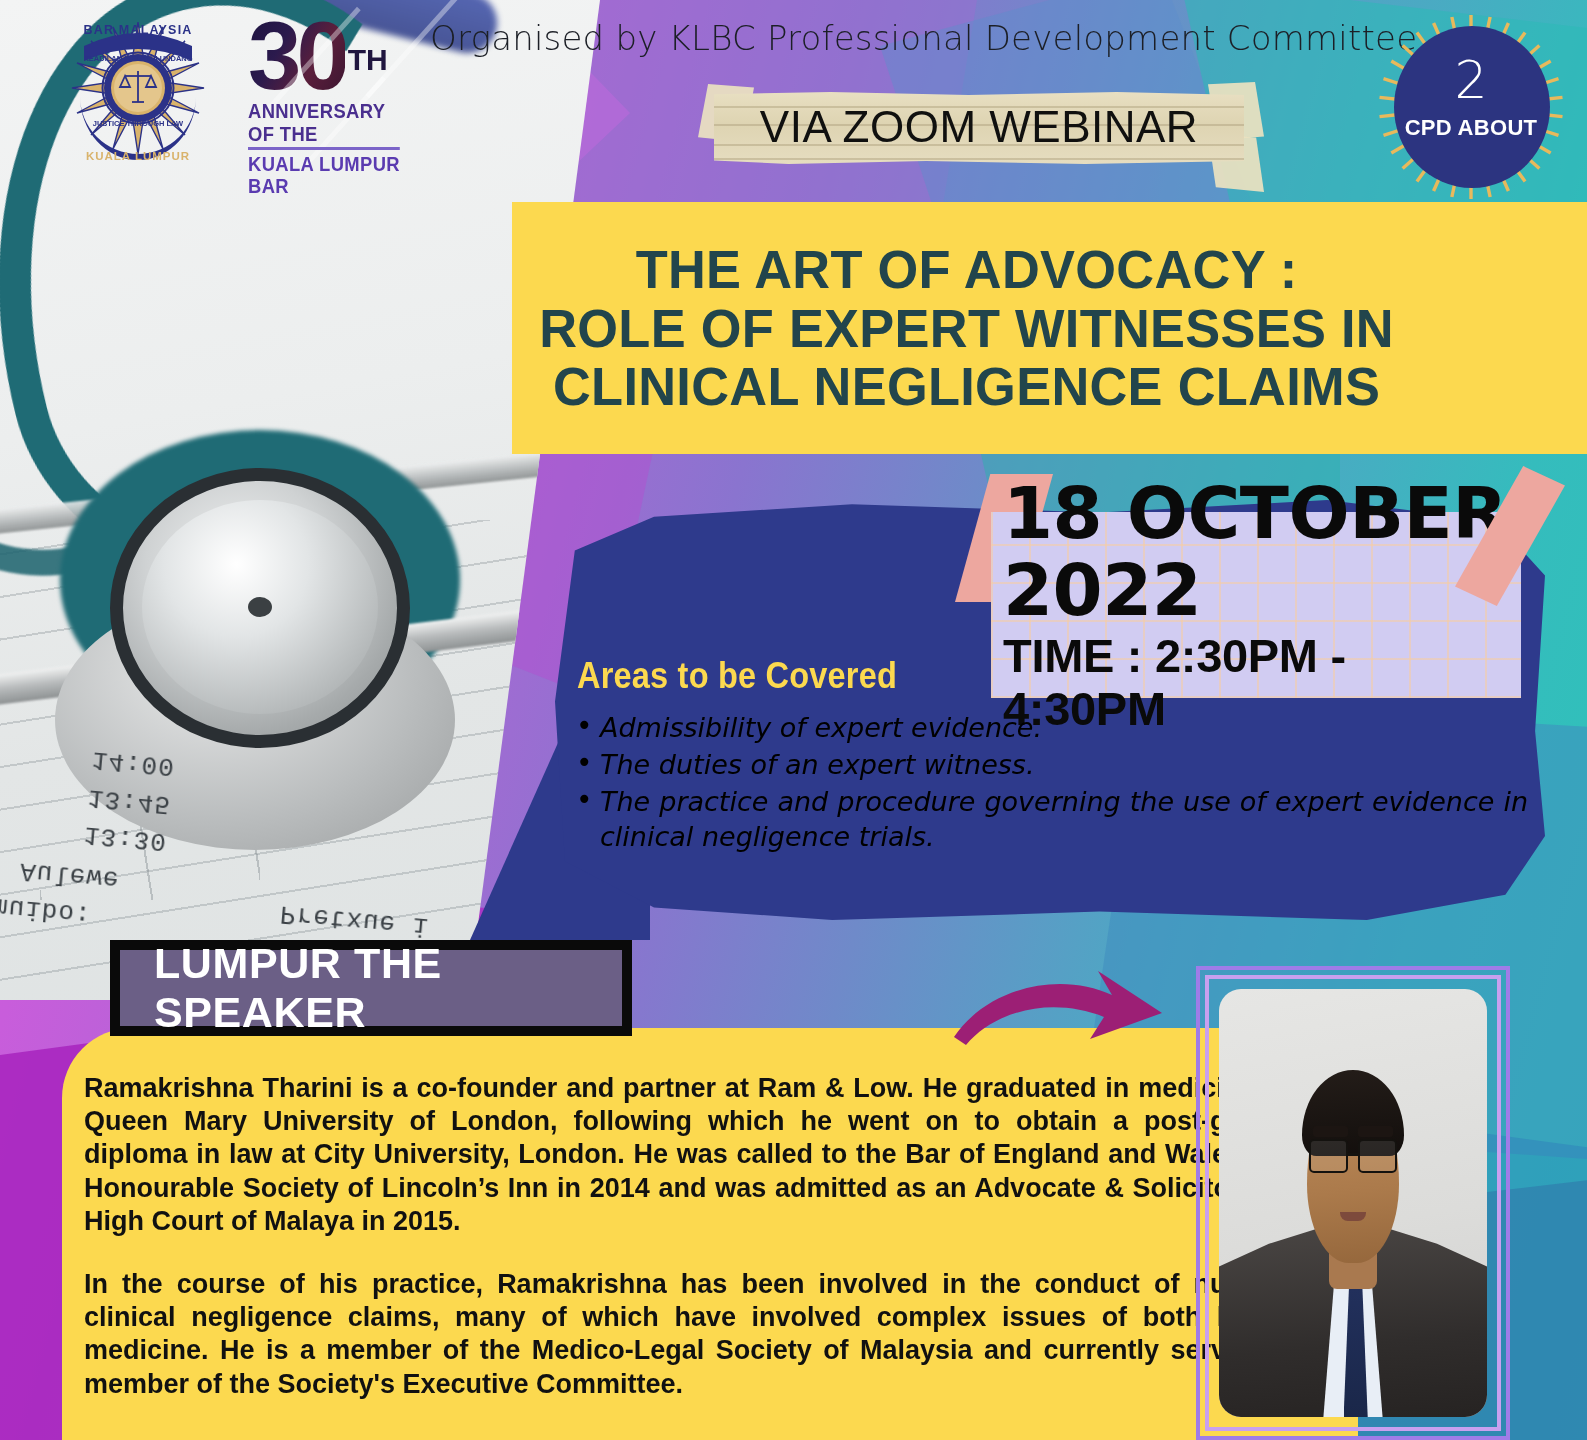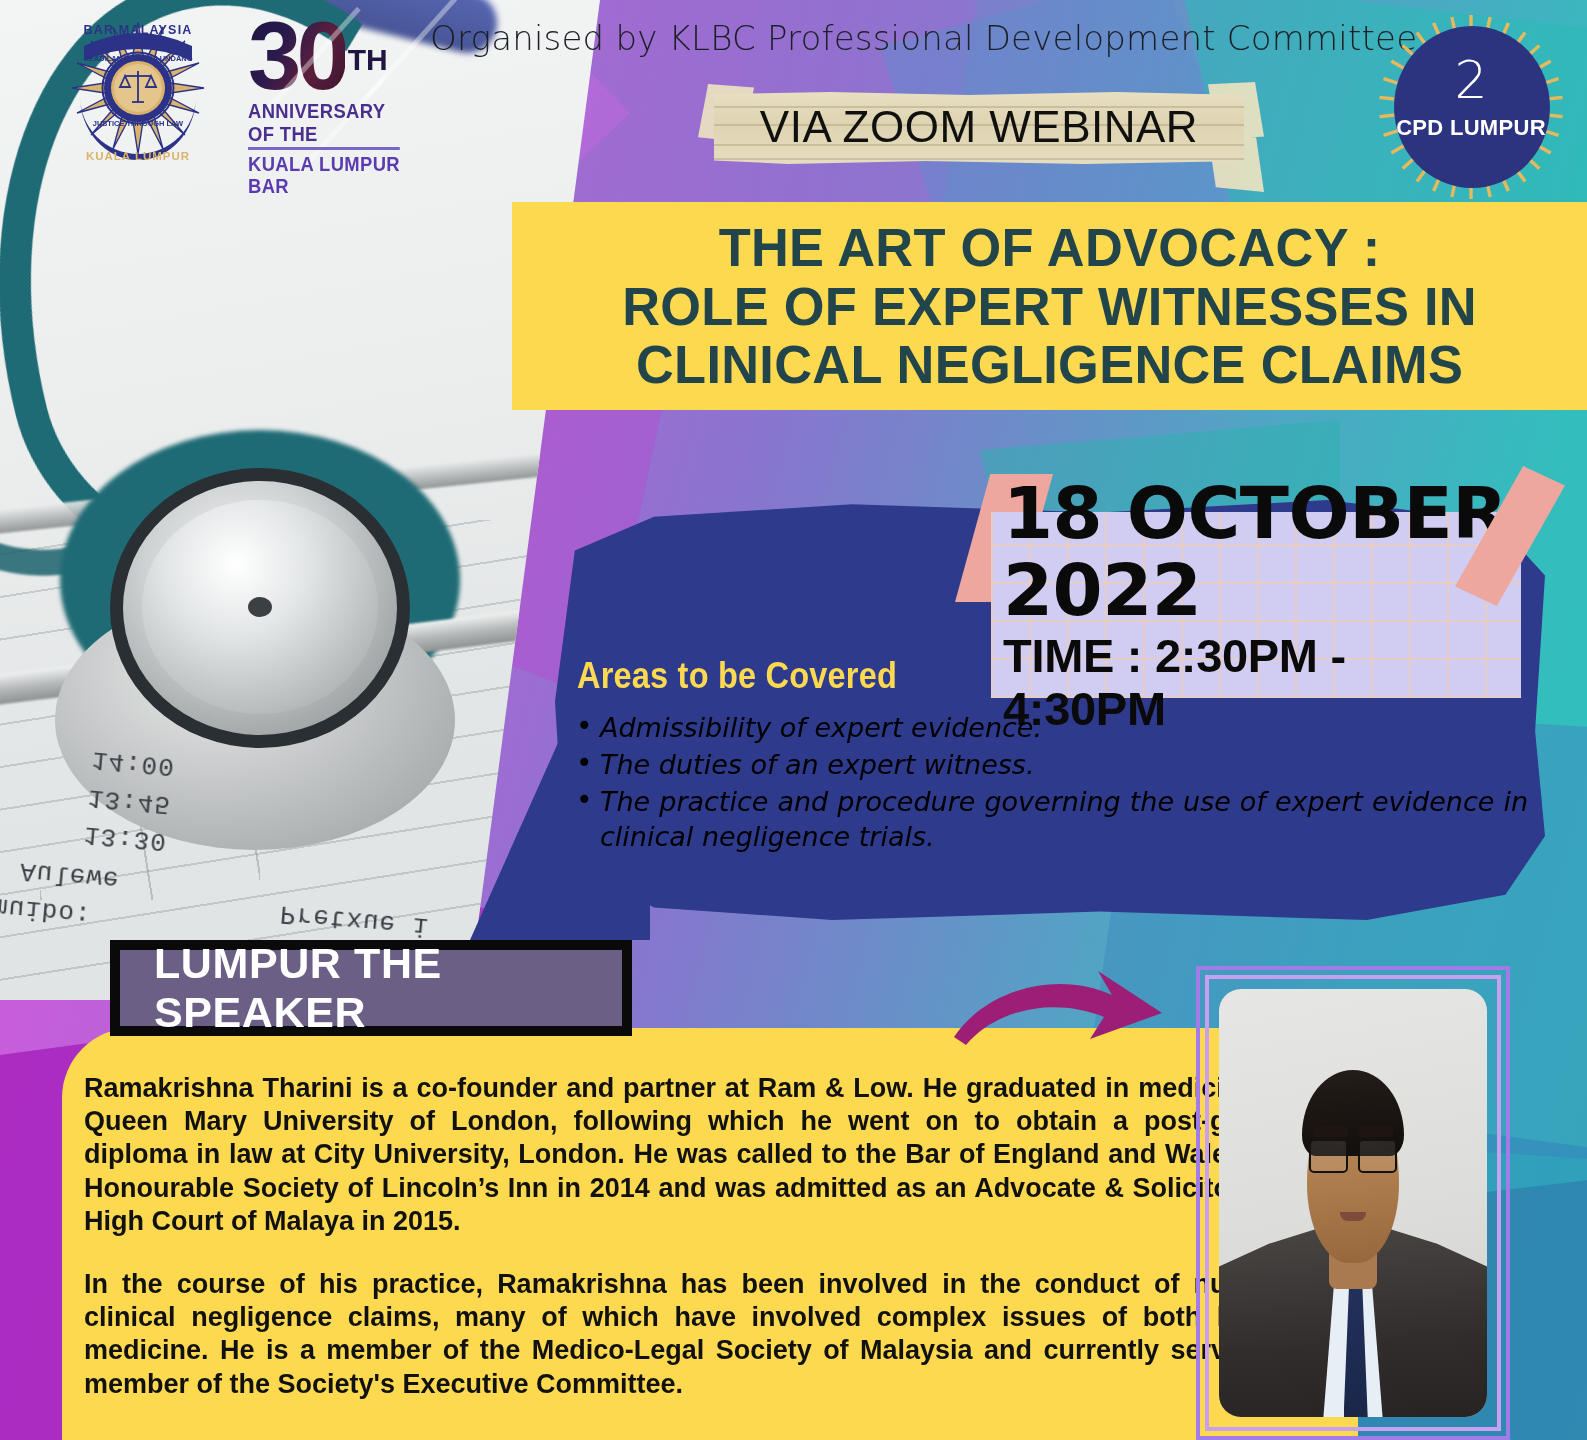--- a/index.html
+++ b/index.html
@@ -119,22 +119,22 @@
   .zoomband .tape.br { right:-12px; bottom:-26px; clip-path:polygon(0 0,86% 6%,100% 100%,14% 92%); }
   .zoomband .sheet { position:absolute; left:8px; top:4px; right:8px; bottom:2px;
     background: linear-gradient(180deg,#e8dfc2 0%,#ded4b2 45%,#e6ddc0 100%);
     clip-path: polygon(0 3%,22% 0,48% 4%,76% 0,100% 4%,100% 96%,70% 100%,40% 96%,14% 100%,0 95%); }
   .zoomband .sheet .wave { position:absolute; left:0; right:0; height:2px; background:rgba(170,158,122,.45); }
   .zoomband .txt { position:absolute; inset:0; display:flex; align-items:center; justify-content:center;
     font-size:44px; font-weight:400; color:#10100f; letter-spacing:.5px;
     font-family:"Liberation Sans", sans-serif; }
 
   
-  .titlebox { position:absolute; left:512px; top:202px; width:1075px; height:208px;
-    background:#FCD94F; display:flex; align-items:center; justify-content:center; }
+  .titlebox { position:absolute; left:512px; top:202px; width:1075px; height:252px;
+    background:#FCD94F; display:flex; align-items:center; justify-content:flex-start; }
   .titlebox .t { text-align:center; color:#22454c; font-weight:900; font-size:54px;
     line-height:1.09; letter-spacing:.3px; transform: scaleX(.97);
     font-family:"Liberation Sans", sans-serif; padding:0 14px; }
 
   
   .blob { position:absolute; left:555px; top:500px; width:990px; height:420px;
     background:#2e3a8c; border-radius: 90px 60px 70px 50px / 70px 60px 80px 60px;
     clip-path: polygon(2% 12%, 10% 4%, 30% 1%, 55% 3%, 78% 0%, 95% 5%, 100% 18%, 99% 55%,
                        100% 80%, 96% 94%, 82% 100%, 55% 98%, 28% 100%, 10% 97%, 1% 86%, 0% 48%); }
   .blob-tail { position:absolute; left:470px; top:690px; width:180px; height:250px;
@@ -376,21 +376,21 @@
             </g>
           <g transform="rotate(168)">
               <line y1="-92" y2="-72"></line>
               <line y1="92" y2="72"></line>
             </g>
         </g>
       </g>
     </svg>
     <div class="disc"></div>
     <div class="num">2</div>
-    <div class="lbl">CPD LUMPUR</div>
+    <div class="lbl">CPD ABOUT</div>
   </div>
 
   <div class="zoomband">
     <div class="tape tl"></div>
     <div class="tape tr"></div>
     <div class="tape br"></div>
     <div class="sheet">
       <div class="wave" style="top:14px;"></div>
         <div class="wave" style="top:32px;"></div>
       <div class="wave" style="top:52px;"></div>

